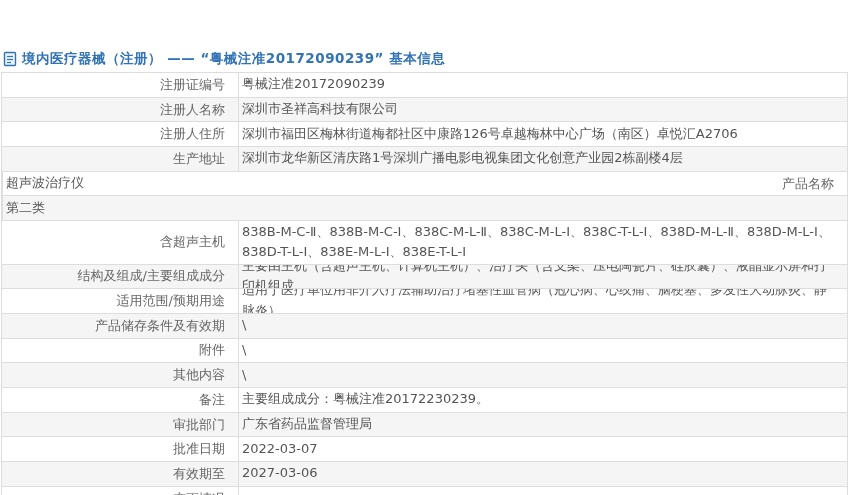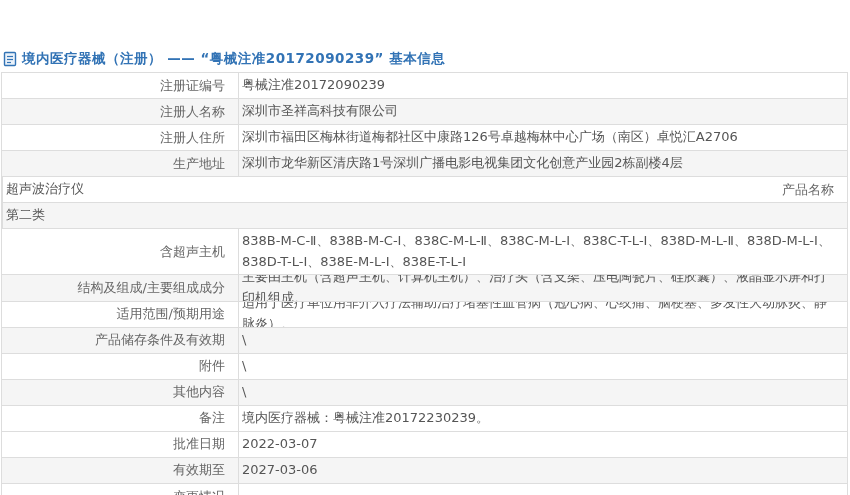--- a/index.html
+++ b/index.html
@@ -171,21 +171,29 @@
         </div>
         <div class="cell value">
           <span class="wrap">\</span>
         </div>
       </div>
       <div class="row">
         <div class="cell label">
           <span>备注</span>
         </div>
         <div class="cell value">
-          <span class="wrap">境内医疗器械：粤械注准20172230239。</span>
+          <span class="wrap">主要组成成分：粤械注准20172230239。</span>
+        </div>
+      </div>
+      <div class="row alt">
+        <div class="cell label">
+          <span>审批部门</span>
+        </div>
+        <div class="cell value">
+          <span class="wrap">广东省药品监督管理局</span>
         </div>
       </div>
       <div class="row">
         <div class="cell label">
           <span>批准日期</span>
         </div>
         <div class="cell value">
           <span class="wrap">2022-03-07</span>
         </div>
       </div>

